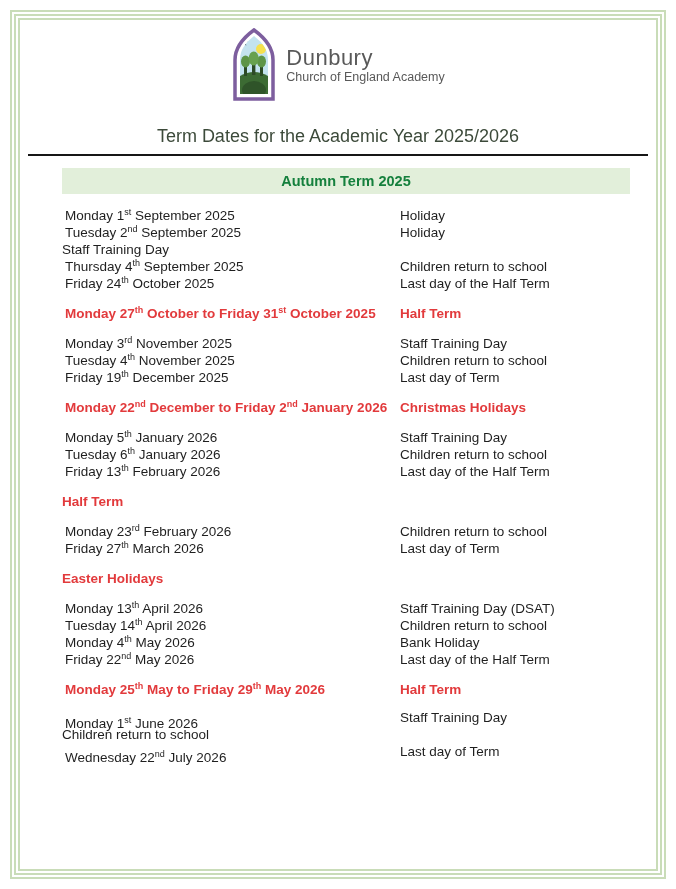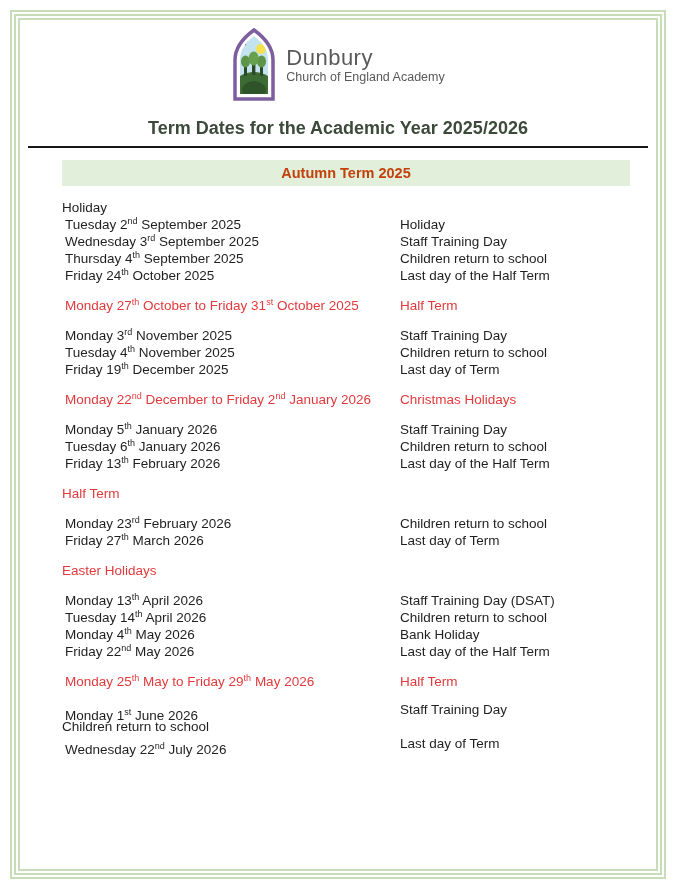--- a/index.html
+++ b/index.html
@@ -19,36 +19,36 @@
   .page{width:676px;height:889px;background:#fff;padding:10px;}
   .f1{border:2px solid var(--frame-green);padding:2px;height:100%;}
   .f2{border:2px solid var(--frame-green);padding:2px;height:100%;}
   .f3{border:2px solid var(--frame-green);height:100%;padding-top:8px;overflow:hidden;}
 
   .logo-row{display:flex;justify-content:center;align-items:center;gap:9px;}
   .logo-icon svg{display:block;}
   .logo-name{font-size:22px;line-height:24px;color:var(--text-gray);letter-spacing:.5px;}
   .logo-sub{font-size:12.5px;line-height:15px;color:var(--text-gray);}
 
-  .title{font-size:18px;font-weight:700;text-align:center;color:var(--title-green);margin-top:16px;}
+  .title{font-size:18px;font-weight:400;text-align:center;color:var(--title-green);margin-top:24px;}
   .rule{height:2px;background:#161616;margin:7px 8px 0 8px;}
 
   .terms{padding:0 26px 0 42px;}
   .term-band{
     background:var(--band-green);text-align:center;font-weight:bold;
-    font-size:14.5px;color:#c2410c;padding:5px 0;margin:16px 0 13px 0;
+    font-size:14.5px;color:#15803d;padding:5px 0;margin:16px 0 13px 0;
   }
   .term:first-child .term-band{margin-top:12px;}
 
   .block{margin-bottom:13px;}
   .row{display:flex;font-size:13.5px;line-height:17px;color:var(--text-dark);}
   .cell-date{width:338px;flex:none;padding-left:3px;}
   .cell-event{flex:1;}
   sup{font-size:9px;line-height:0;vertical-align:super;}
-  .holiday .row{color:var(--holiday-red);}
+  .holiday .row{color:var(--holiday-red);font-weight:bold;}
   .raised{margin-top:17px;}
   .raised .cell-event{position:relative;top:-6px;}
 </style>
 </head>
 <body>
 
 <div class="page">
   <div class="f1">
     <div class="f2">
       <div class="f3">
@@ -82,28 +82,28 @@
         </header>
 
         <h1 class="title">Term Dates for the Academic Year 2025/2026</h1>
         <div class="rule"></div>
 
         <main class="terms">
             <section class="term">
               <div class="term-band">Autumn Term 2025</div>
               <div class="block">
                 <div class="row">
+                  <div class="cell-date">Monday 1<sup>st</sup> September 2025</div>
                   <div class="cell-event">Holiday</div>
                 </div>
                 <div class="row">
                   <div class="cell-date">Tuesday 2<sup>nd</sup> September 2025</div>
                   <div class="cell-event">Holiday</div>
                 </div>
                 <div class="row">
-                  <div class="cell-date">Wednesday 3<sup>rd</sup> September 2025</div>
                   <div class="cell-event">Staff Training Day</div>
                 </div>
                 <div class="row">
                   <div class="cell-date">Thursday 4<sup>th</sup> September 2025</div>
                   <div class="cell-event">Children return to school</div>
                 </div>
                 <div class="row">
                   <div class="cell-date">Friday 24<sup>th</sup> October 2025</div>
                   <div class="cell-event">Last day of the Half Term</div>
                 </div>

